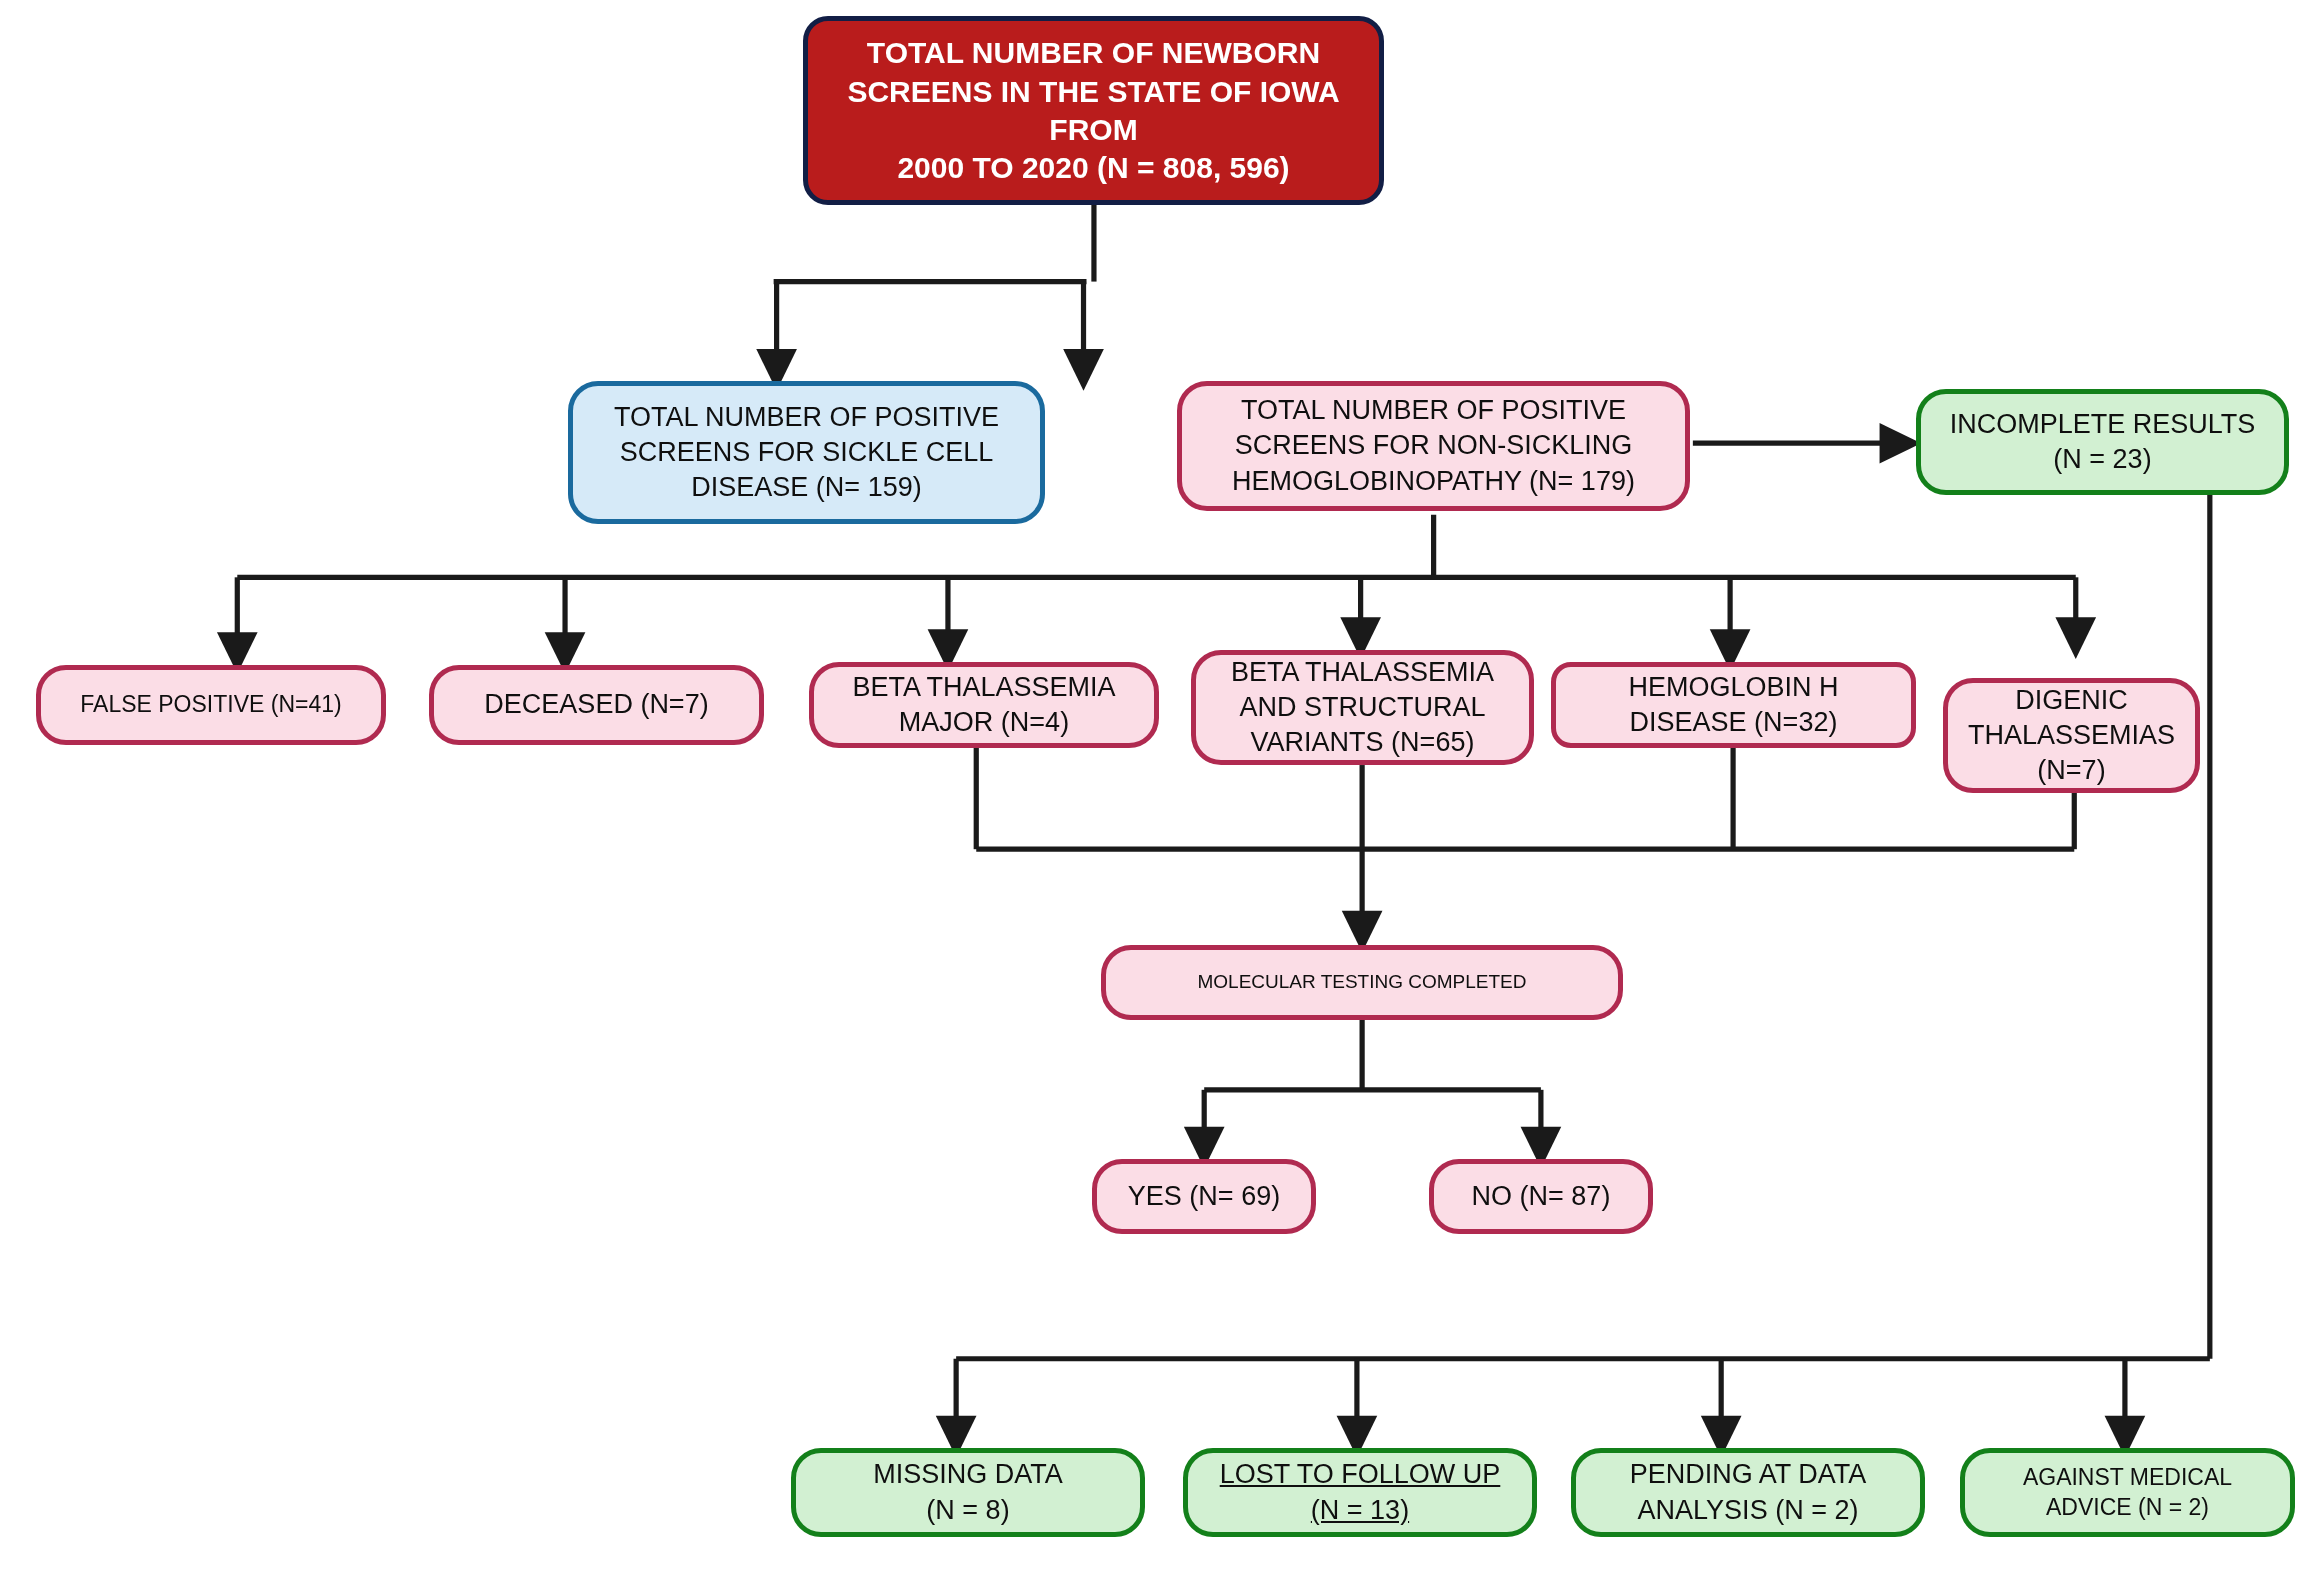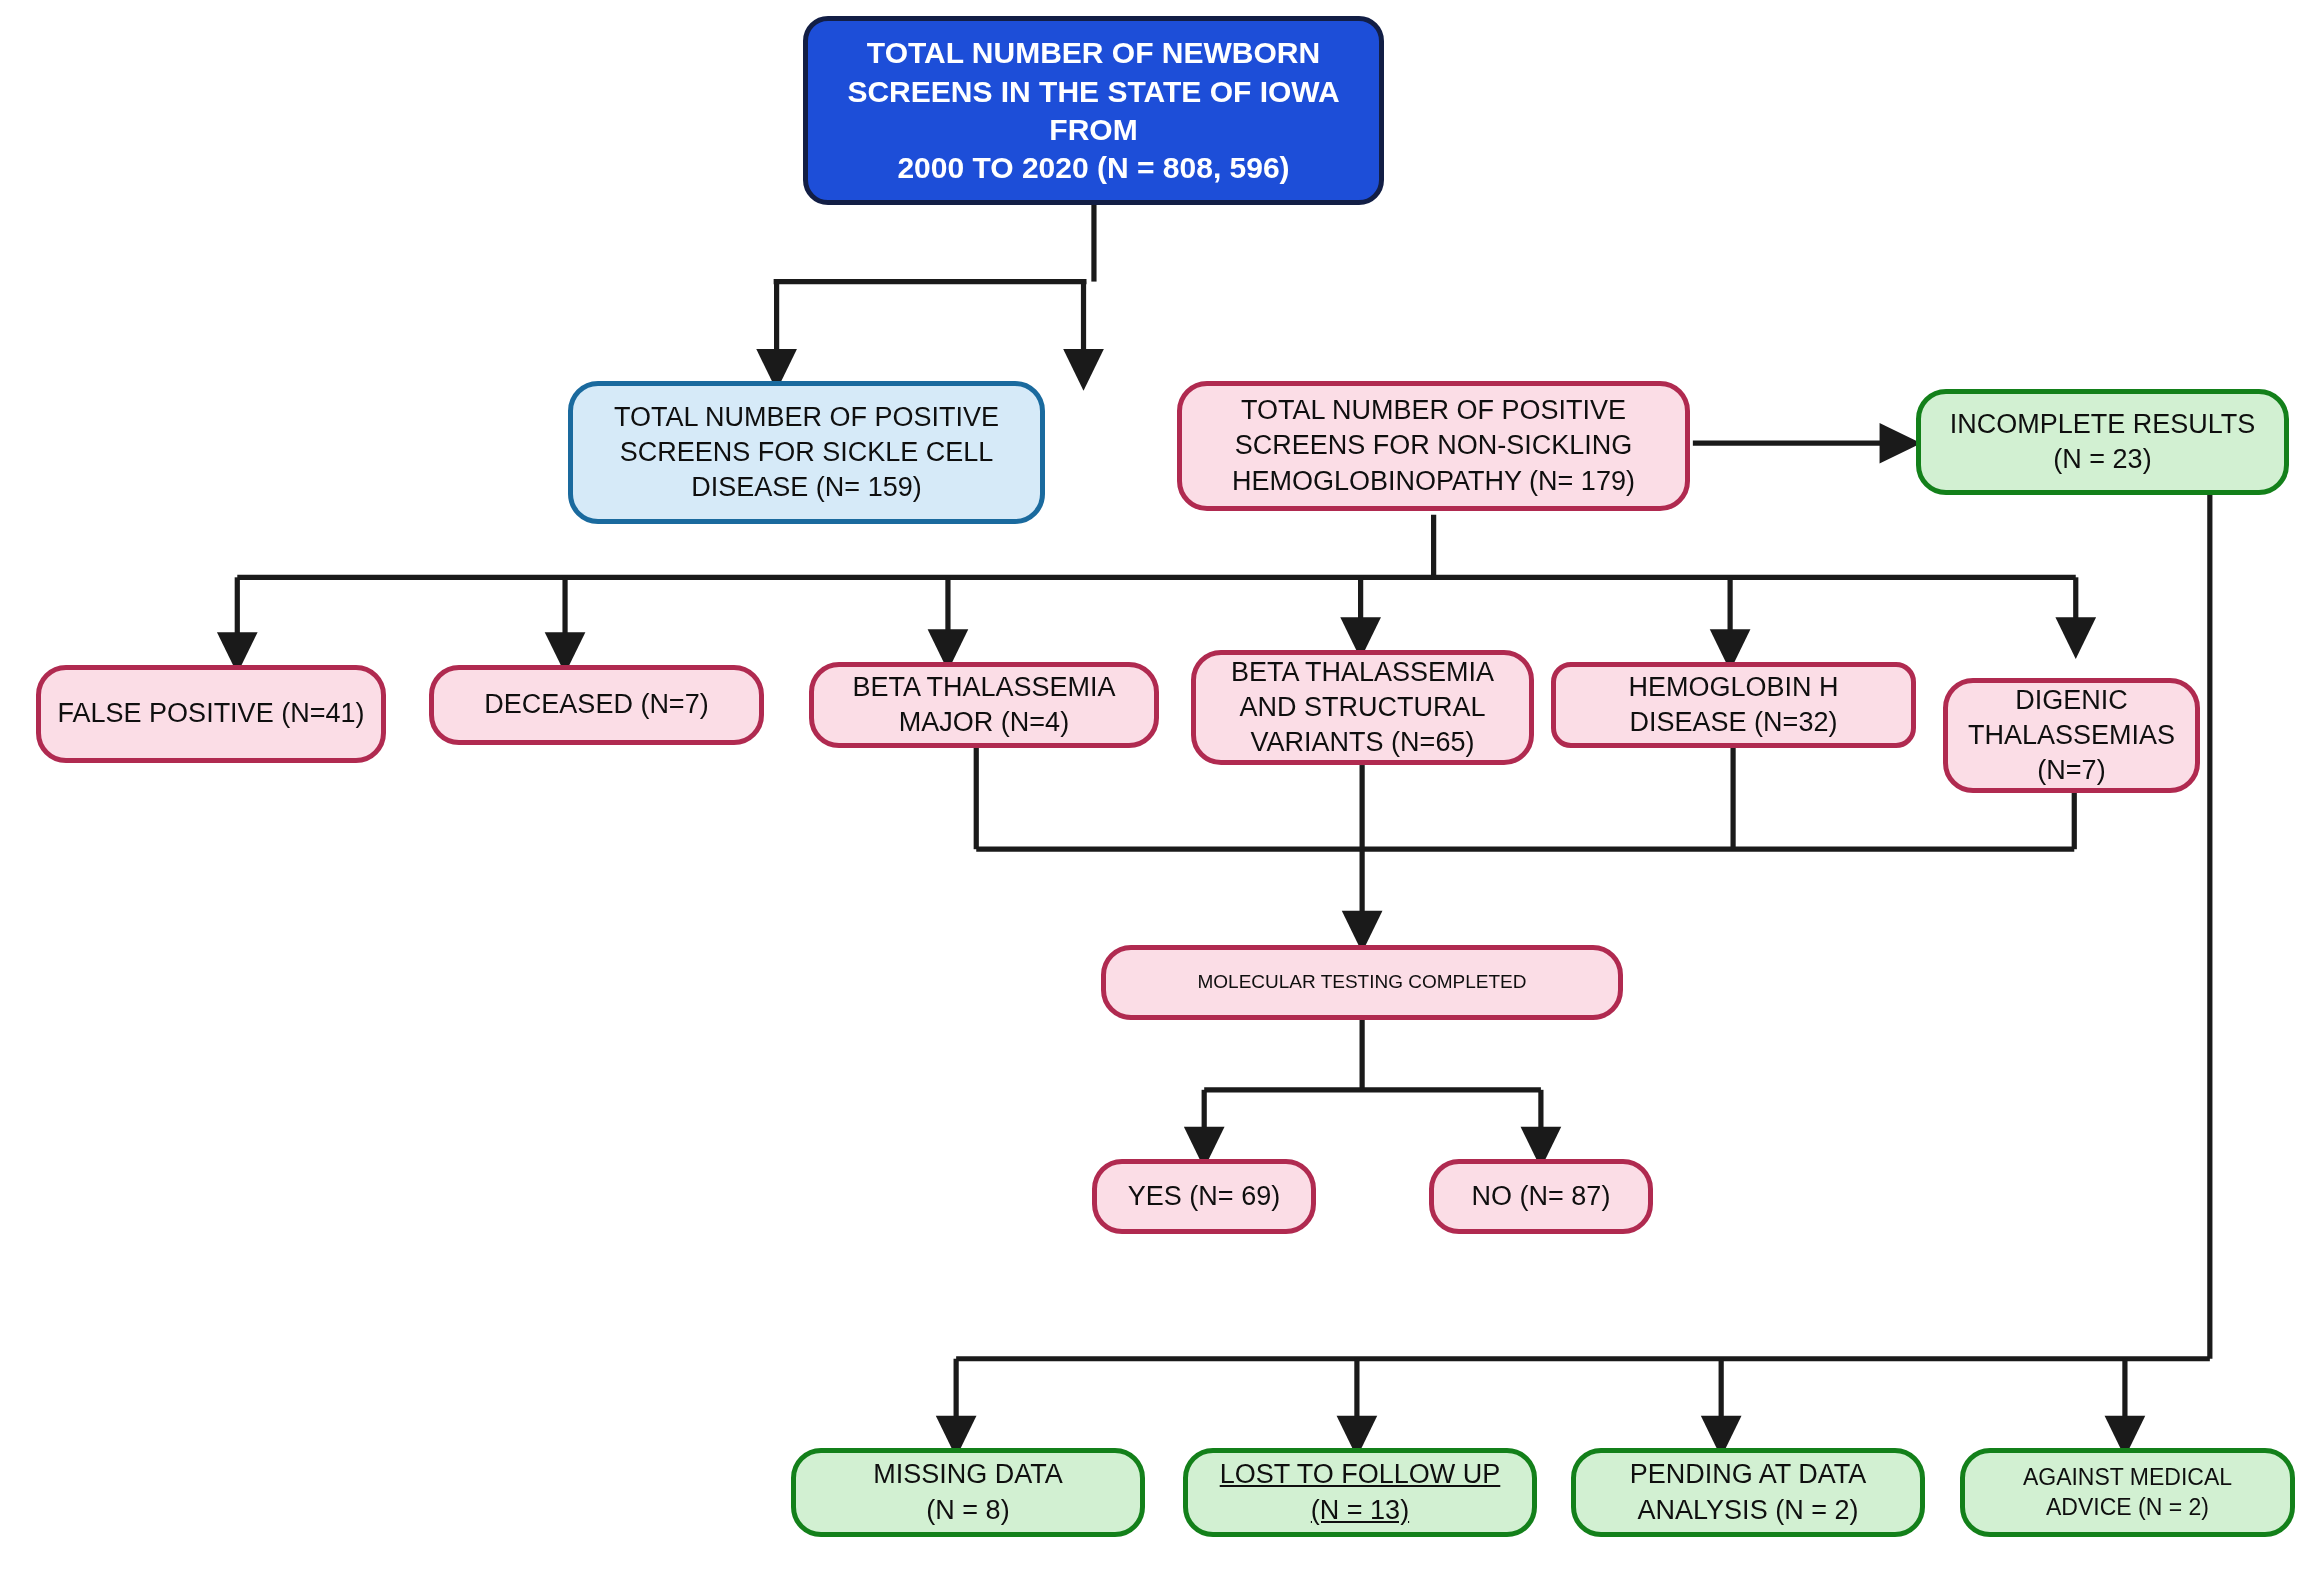--- a/index.html
+++ b/index.html
@@ -2,21 +2,21 @@
 <html style="font-size:12px"><head>
 <meta charset="utf-8">
 <style>
   html,body{margin:0;padding:0;background:#ffffff;}
   body{font-family:"Liberation Sans",sans-serif;}
   #stage{position:relative;width:2319px;height:1577px;background:#fff;overflow:hidden;}
   svg#wires{position:absolute;left:0;top:0;width:2319px;height:1577px;}
   .node{position:absolute;box-sizing:border-box;display:flex;align-items:center;
         justify-content:center;text-align:center;border-style:solid;}
   .node .lbl{display:block;width:100%;padding:0 7.5px;white-space:pre-line;}
-  .n-navy{background:#1d4ed8;border-color:#121e45;border-width:5.2px;border-radius:25px;
+  .n-navy{background:#b91c1c;border-color:#121e45;border-width:5.2px;border-radius:25px;
           color:#ffffff;font-weight:bold;}
   .n-blue{background:#d6eaf8;border-color:#1a6a9e;border-width:5.2px;border-radius:30px;color:#0f0f0f;}
   .n-pink{background:#fbdde6;border-color:#b02a50;border-width:5.2px;border-radius:30px;color:#0f0f0f;}
   .n-green{background:#d2f0d2;border-color:#13801a;border-width:5.2px;border-radius:30px;color:#0f0f0f;}
 </style>
 </head>
 <body>
 
 <div id="stage">
 
@@ -81,21 +81,21 @@
     <span class="lbl">TOTAL NUMBER OF POSITIVE
 SCREENS FOR NON-SICKLING
 HEMOGLOBINOPATHY (N= 179)</span>
   </div>
 
   <div class="node n-green" style="left:1916px;top:389px;width:373px;height:106px;font-size:27px;line-height:1.3;">
     <span class="lbl">INCOMPLETE RESULTS
 (N = 23)</span>
   </div>
 
-  <div class="node n-pink" style="left:36px;top:665px;width:350px;height:98px;font-size:27px;line-height:1.3;">
+  <div class="node n-pink" style="left:36px;top:665px;width:350px;height:80px;font-size:23px;line-height:1.3;">
     <span class="lbl">FALSE POSITIVE (N=41)</span>
   </div>
 
   <div class="node n-pink" style="left:429px;top:665px;width:335px;height:80px;font-size:27px;line-height:1.3;">
     <span class="lbl">DECEASED (N=7)</span>
   </div>
 
   <div class="node n-pink" style="left:809px;top:662px;width:350px;height:86px;font-size:27px;line-height:1.3;">
     <span class="lbl">BETA THALASSEMIA
 MAJOR (N=4)</span>

